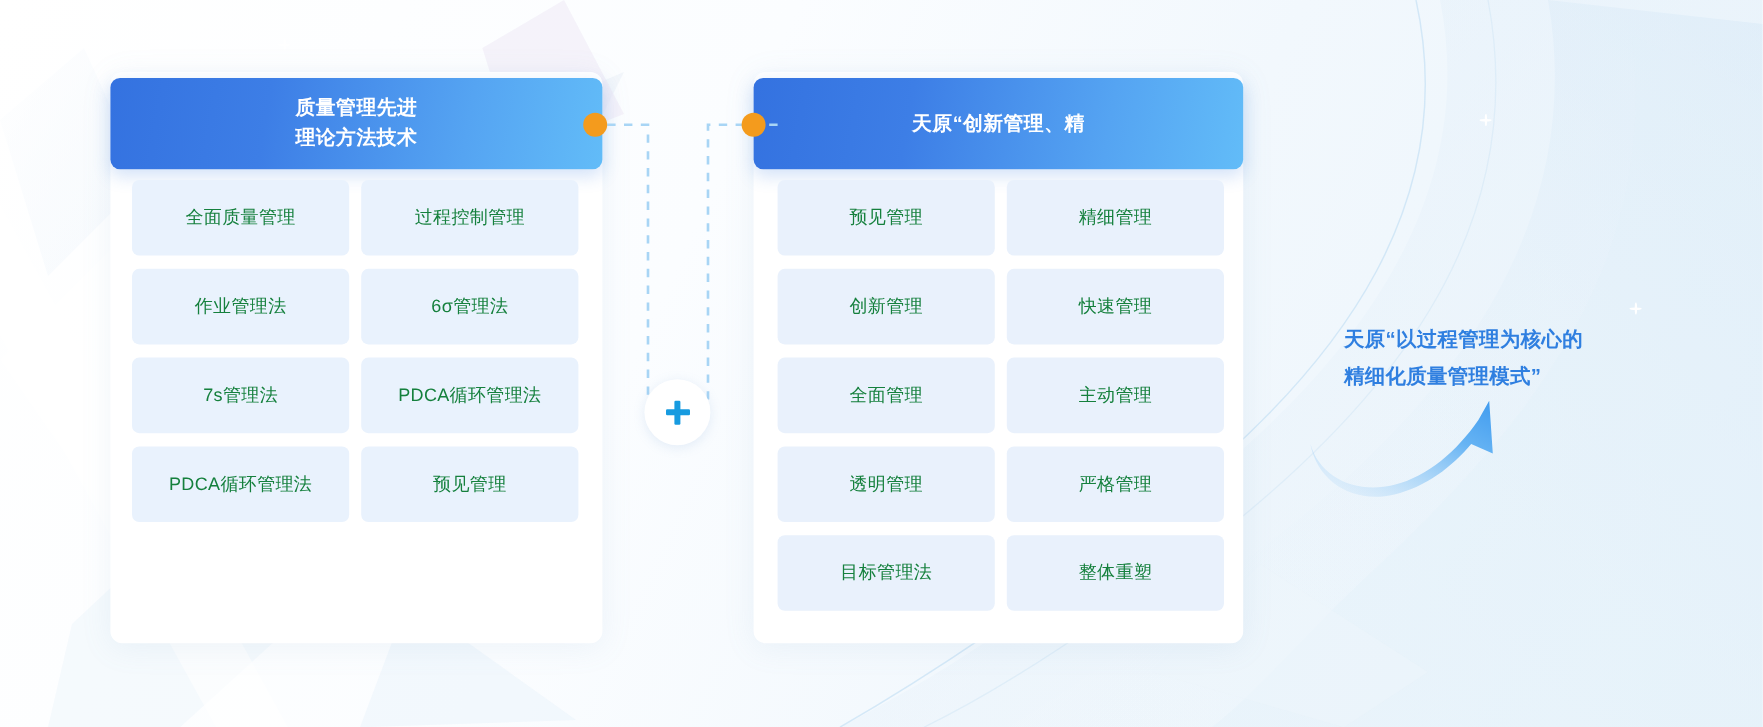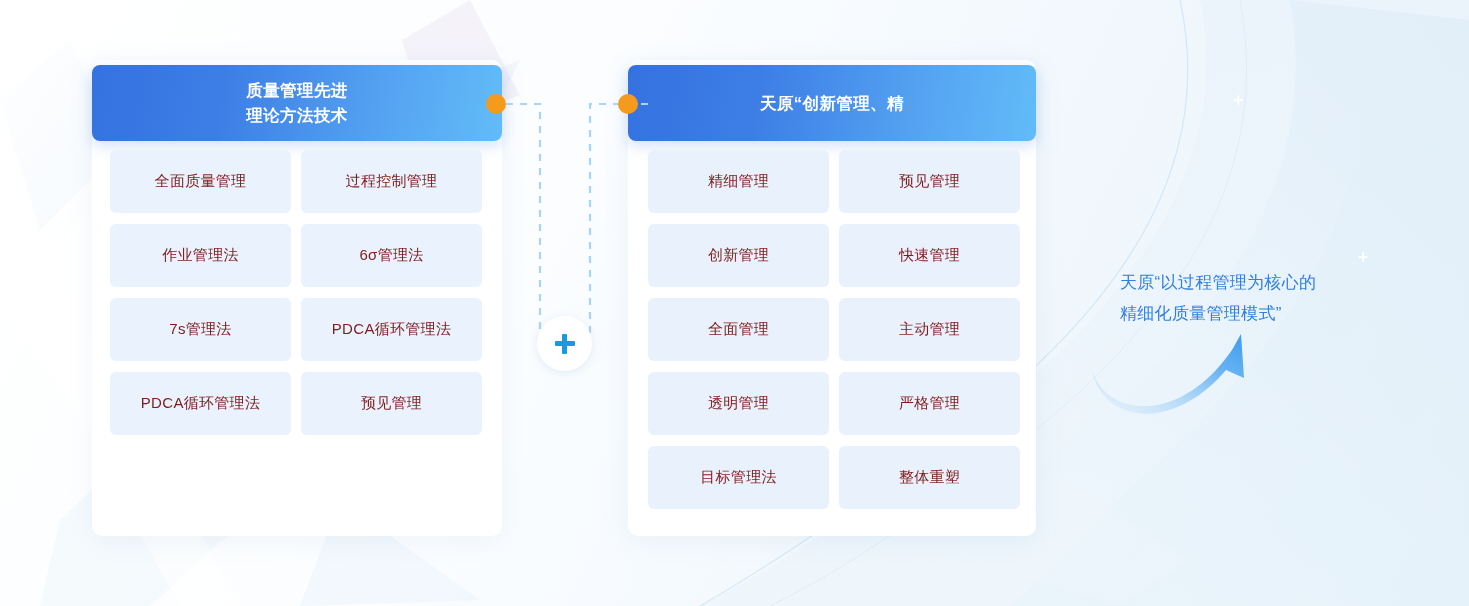--- a/index.html
+++ b/index.html
@@ -94,21 +94,21 @@
   .grid-left  { left: 110px; top: 150px; }
   .grid-right { left: 648px; top: 150px; }
 
   .tile {
     height: 63px;
     background: #e9f2fd;
     border-radius: 6px;
     display: flex;
     align-items: center;
     justify-content: center;
-    color: #7f1d1d;
+    color: #15803d;
     font-size: 15px;
     letter-spacing: 0.3px;
     white-space: nowrap;
   }
   .grid-right .tile { background: #e9f1fc; }
 
   
   .connector { position: absolute; left: 480px; top: 60px; width: 180px; height: 330px; }
   .connector svg { display: block; }
 
@@ -144,21 +144,21 @@
   .plus-badge .bar-v { width: 5px;  height: 20px; }
 
   
   .annotation {
     position: absolute;
     left: 1120px;
     top: 267px;
     width: 300px;
     color: #2f7fe0;
     font-size: 17px;
-    font-weight: normal;
+    font-weight: bold;
     line-height: 31px;
     letter-spacing: 0.3px;
   }
   .annotation .line { display: block; }
 
   .arrow { position: absolute; left: 1086px; top: 326px; width: 180px; height: 96px; }
   .arrow svg { display: block; }
 </style>
 </head>
 <body>
@@ -227,22 +227,22 @@
     <div class="tile">过程控制管理</div>
     <div class="tile">作业管理法</div>
     <div class="tile">6σ管理法</div>
     <div class="tile">7s管理法</div>
     <div class="tile">PDCA循环管理法</div>
     <div class="tile">PDCA循环管理法</div>
     <div class="tile">预见管理</div>
   </div>
 
   <div class="grid grid-right">
+    <div class="tile">预见管理</div>
     <div class="tile">精细管理</div>
-    <div class="tile">预见管理</div>
     <div class="tile">创新管理</div>
     <div class="tile">快速管理</div>
     <div class="tile">全面管理</div>
     <div class="tile">主动管理</div>
     <div class="tile">透明管理</div>
     <div class="tile">严格管理</div>
     <div class="tile">目标管理法</div>
     <div class="tile">整体重塑</div>
   </div>
 

